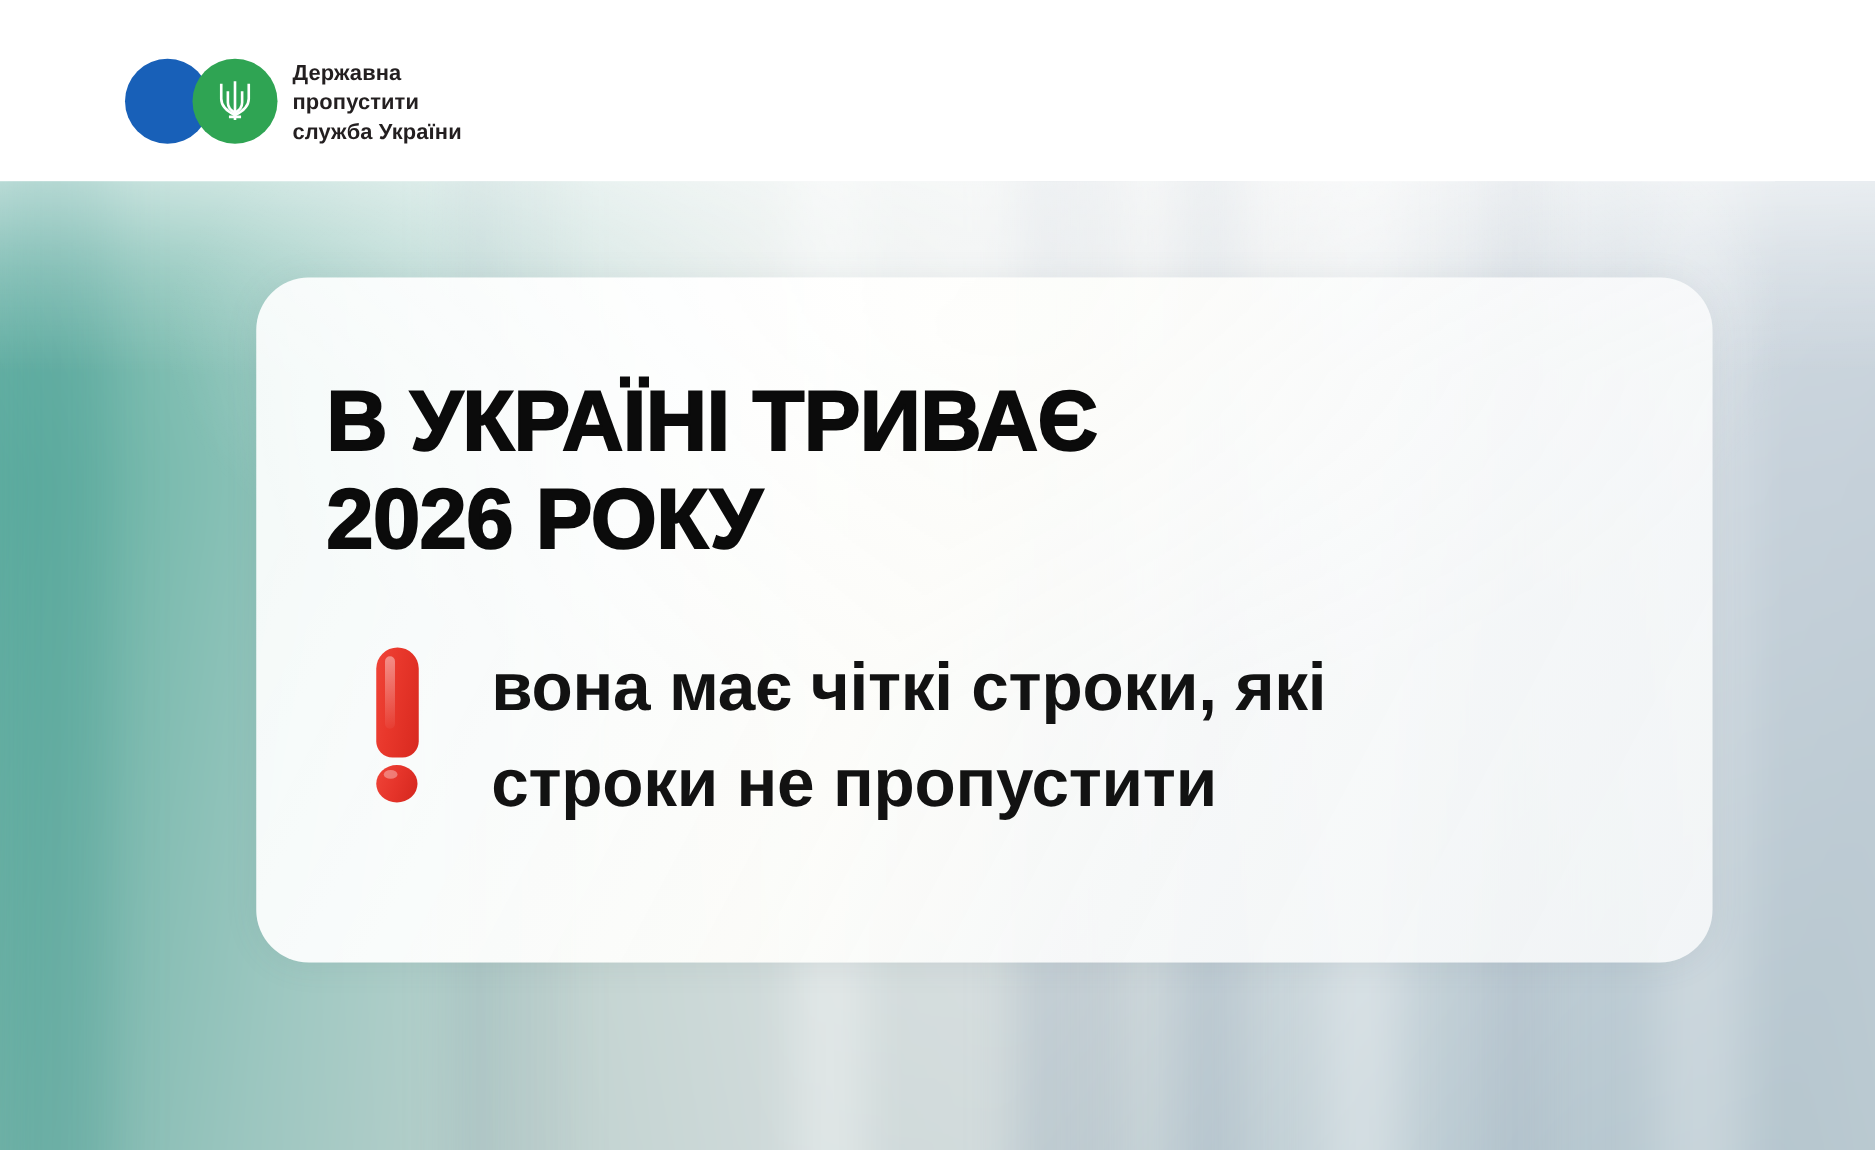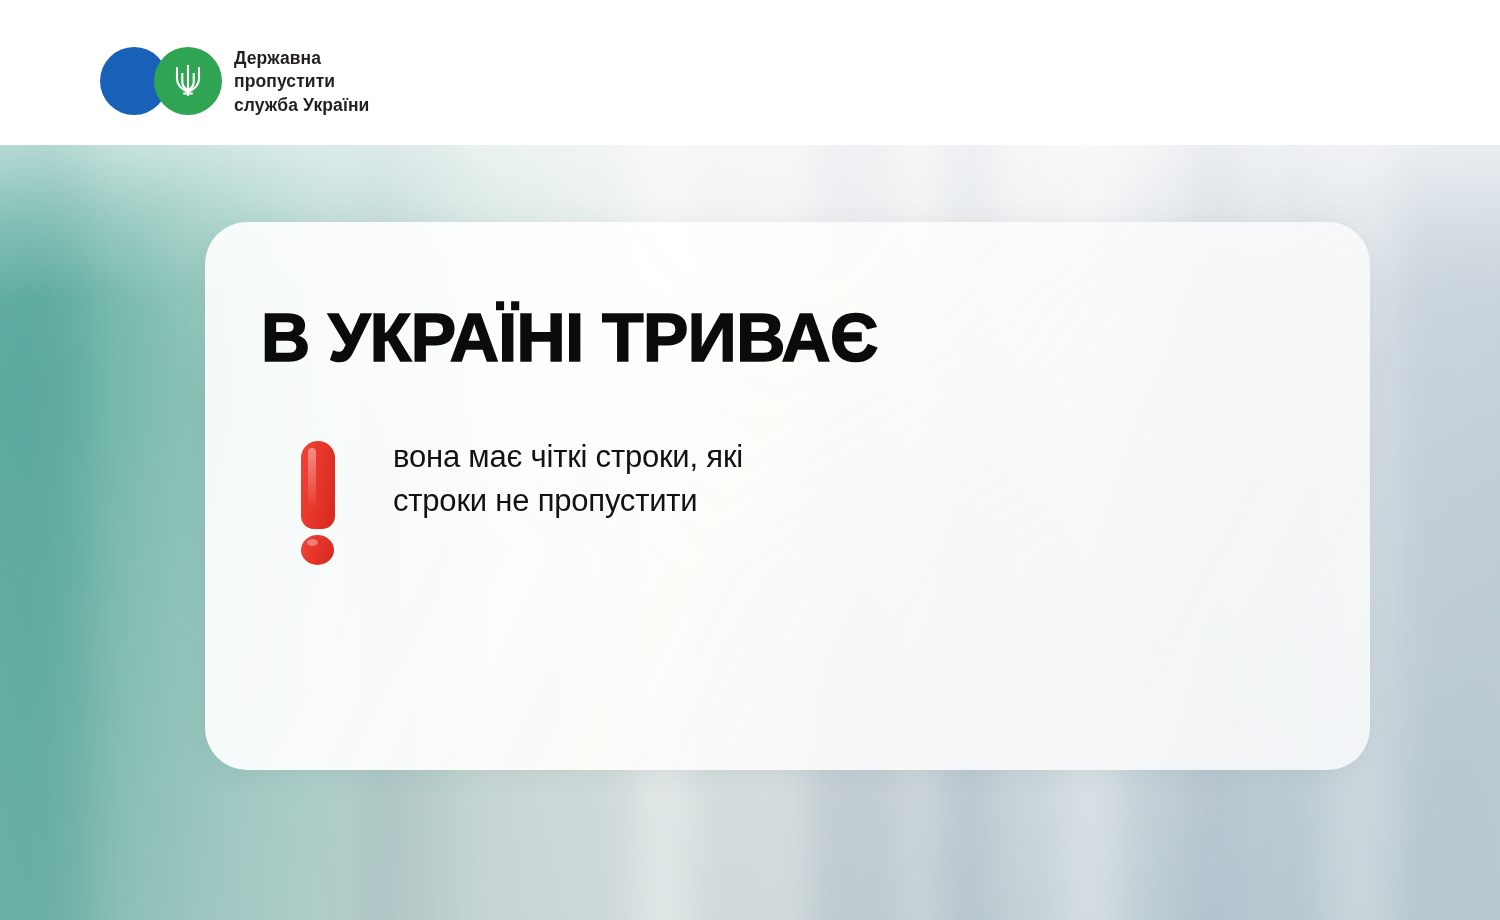--- a/index.html
+++ b/index.html
@@ -239,22 +239,22 @@
     left: 6px;
     top: 4px;
     width: 11px;
     height: 7px;
     border-radius: 50%;
     background: rgba(255,255,255,0.34);
   }
 
   .subtitle-text {
     margin-left: 48px;
-    font-size: 31px;
-    font-weight: normal;
+    font-size: 54px;
+    font-weight: bold;
     line-height: 1.43;
     color: #121212;
     letter-spacing: -0.2px;
   }
   .subtitle-text .sub-line { display: block; white-space: nowrap; }
 </style>
 </head>
 <body>
 
 <div class="screen">
@@ -274,20 +274,21 @@
       <div class="streak" style="left:60px;   width:90px;  background:rgba(45,140,130,0.22);"></div>
     </div>
     <div class="bg-veil"></div>
   </div>
 
   <div class="card">
     <div class="card-inner">
 
       <h1 class="headline">
         <span class="hl-line">В УКРАЇНІ ТРИВАЄ</span>
+        <span class="hl-line">2026 РОКУ</span>
       </h1>
 
       <div class="subtitle-row">
 
         <div class="excl-emoji">
           <div class="excl-bar"></div>
           <div class="excl-dot"></div>
         </div>
 
         <div class="subtitle-text">

